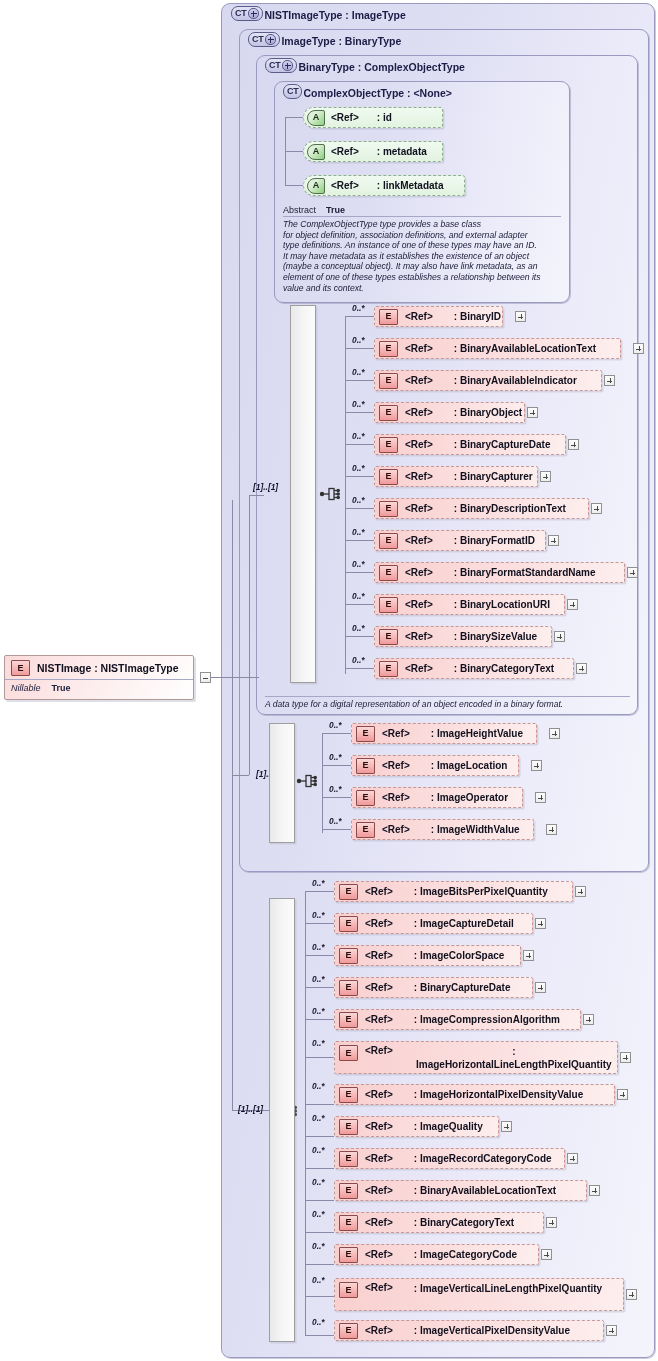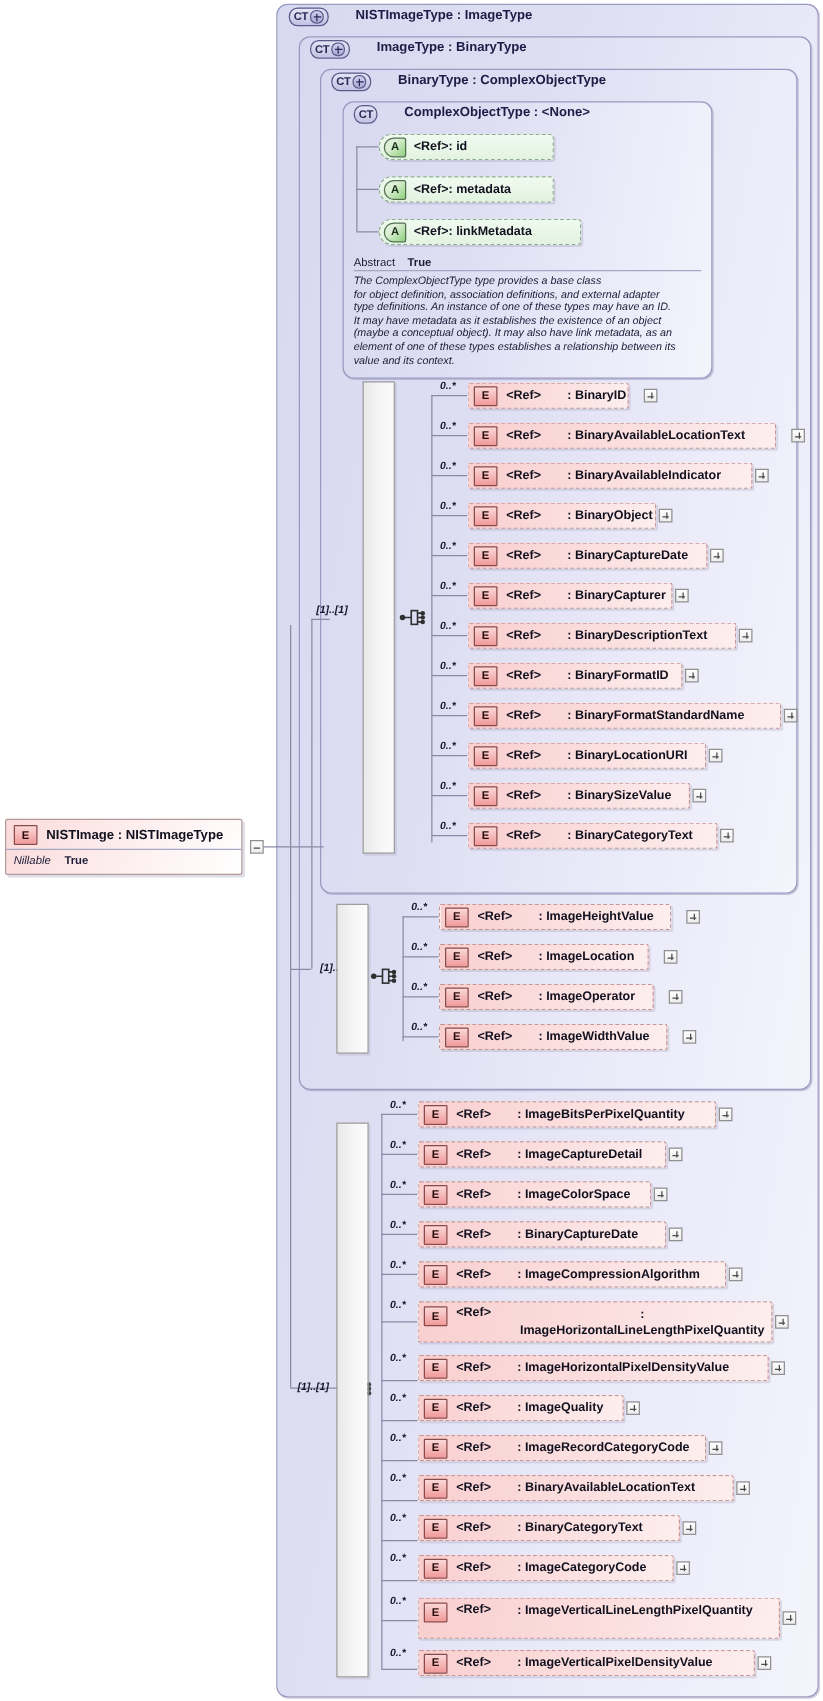--- a/index.html
+++ b/index.html
@@ -28,22 +28,22 @@
     position: absolute;
     box-sizing: border-box;
     border: 1px solid #9a9ac0;
     border-radius: 9px;
     background: linear-gradient(100deg, #d8d8f0 0%, #dedef3 35%, #ececfa 75%, #f4f4fc 100%);
     box-shadow: 1px 1px 0 rgba(140,140,175,0.45);
   }
   .ct-header {
     position: absolute;
     display: flex;
-    align-items: flex-start;
-    gap: 21px;
+    align-items: flex-end;
+    gap: 1px;
     white-space: nowrap;
   }
   .ct-badge {
     display: inline-flex;
     align-items: center;
     justify-content: center;
     box-sizing: border-box;
     height: 15px;
     padding: 0 3px;
     border: 1px solid #5b5b8a;
@@ -111,20 +111,21 @@
   .attr-ref {
     font-size: 10px;
     font-weight: bold;
     color: #10101e;
     margin-left: 6px;
   }
   .attr-name {
     font-size: 10px;
     font-weight: bold;
     color: #10101e;
+    margin-left: 18px;
   }
 
   
   .anno-box {
     position: absolute;
     box-sizing: border-box;
   }
   .anno-prop {
     display: flex;
     align-items: baseline;
@@ -500,20 +501,21 @@
 
   <div class="hline" style="left:345px; top:668px; width:29px;"></div>
   <div class="elem-row" style="left:374px; top:658px; width:200px; height:21px;">
     <span class="elem-badge">E</span>
     <span class="elem-ref">&lt;Ref&gt;</span>
     <span class="elem-name">: BinaryCategoryText</span>
   </div>
   <div class="card" style="left:352px; top:655px;">0..*</div>
   <div class="pm-box plus" style="left:576px; top:663px;"></div>
 
+  <div class="type-desc" style="left:265px; top:696px; width:365px;">A data type for a digital representation of an object encoded in a binary format.</div>
 
   <div class="card-seq" style="left:256px; top:769px;">[1]..[1]</div>
   <svg class="seq-icon" style="left:296px; top:770px;" width="22" height="22" viewBox="0 0 22 22">
     <circle cx="3" cy="11" r="2.2" fill="#303030"></circle>
     <line x1="5" y1="11" x2="10" y2="11" stroke="#303030" stroke-width="1.3"></line>
     <rect x="10" y="5.5" width="5" height="11" fill="none" stroke="#303030" stroke-width="1.3"></rect>
     <line x1="15" y1="7.5" x2="18" y2="7.5" stroke="#303030" stroke-width="1.3"></line>
     <line x1="15" y1="11" x2="18" y2="11" stroke="#303030" stroke-width="1.3"></line>
     <line x1="15" y1="14.5" x2="18" y2="14.5" stroke="#303030" stroke-width="1.3"></line>
     <circle cx="19.2" cy="7.5" r="1.8" fill="#303030"></circle>

